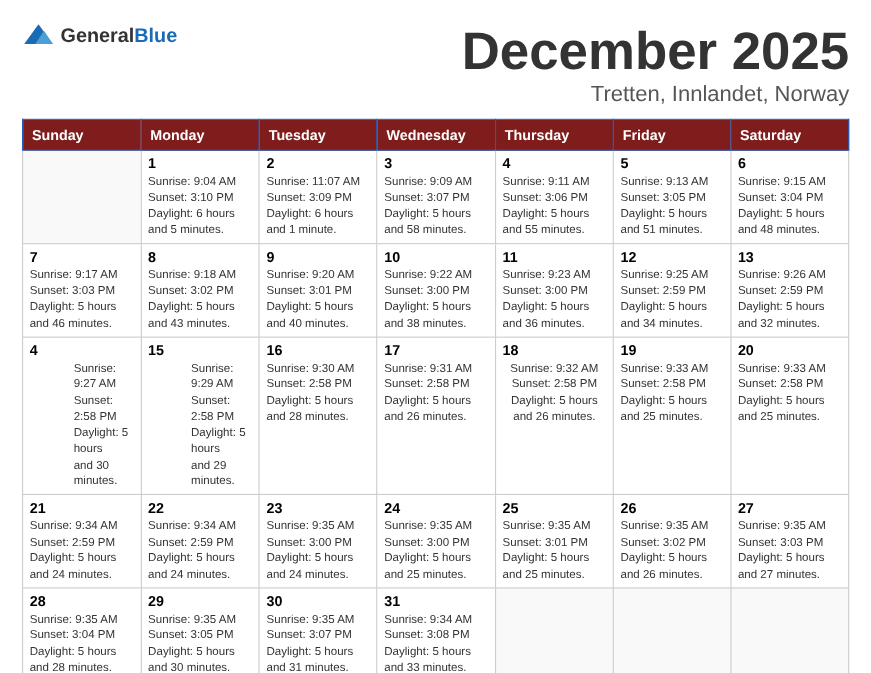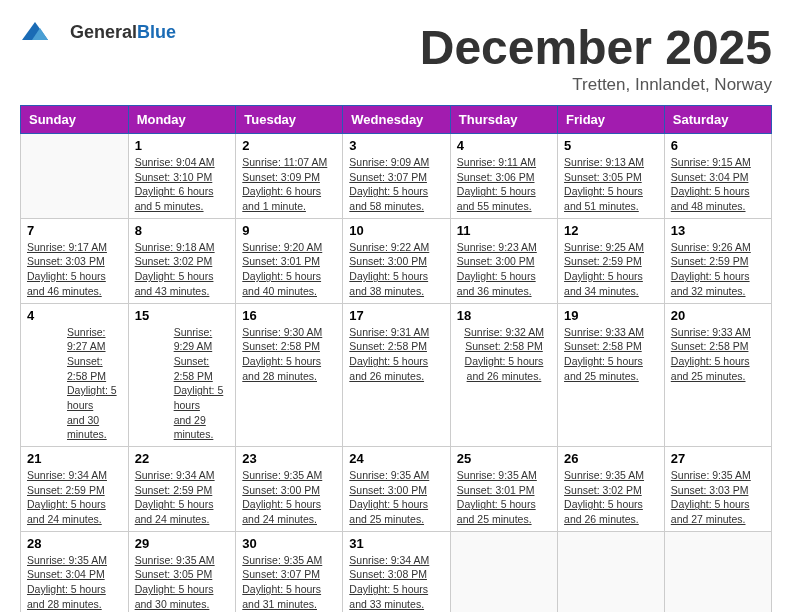--- a/index.html
+++ b/index.html
@@ -12,21 +12,21 @@
     }
     .header-area {
       display: flex;
       justify-content: space-between;
       align-items: flex-start;
       margin-bottom: 10px;
     }
     .logo {
       display: flex;
       align-items: center;
-      gap: 20px;
+      gap: 5px;
     }
     .logo-text-general {
       font-size: 18px;
       font-weight: bold;
       color: #333;
     }
     .logo-text-blue {
       font-size: 18px;
       font-weight: bold;
       color: #1a6bb5;
@@ -37,30 +37,30 @@
     }
     .title-area {
       text-align: right;
     }
     .month-title {
       font-size: 48px;
       font-weight: bold;
       color: #333;
     }
     .subtitle {
-      font-size: 17px;
+      font-size: 20px;
       color: #555;
     }
     .calendar {
       width: 100%;
       border-collapse: collapse;
       font-size: 11px;
     }
     .calendar th {
-      background-color: #a21caf;
+      background-color: #7f1d1d;
       color: #fff;
       text-align: left;
       padding: 6px 8px;
       font-size: 13px;
       font-weight: bold;
       border: 1px solid #2a5ab4;
     }
     .calendar td {
       vertical-align: top;
       border: 1px solid #ccc;
@@ -71,21 +71,20 @@
     .day-num {
       font-weight: bold;
       font-size: 13px;
       display: block;
       margin-bottom: 2px;
     }
     .day-detail {
       color: #333;
       font-size: 10.5px;
       line-height: 1.4;
-      text-decoration: underline;
     }
     .empty-cell {
       background: #f9f9f9;
     }
   </style>
 </head>
 <body>
 
 <div class="header-area">
   <div class="logo">

